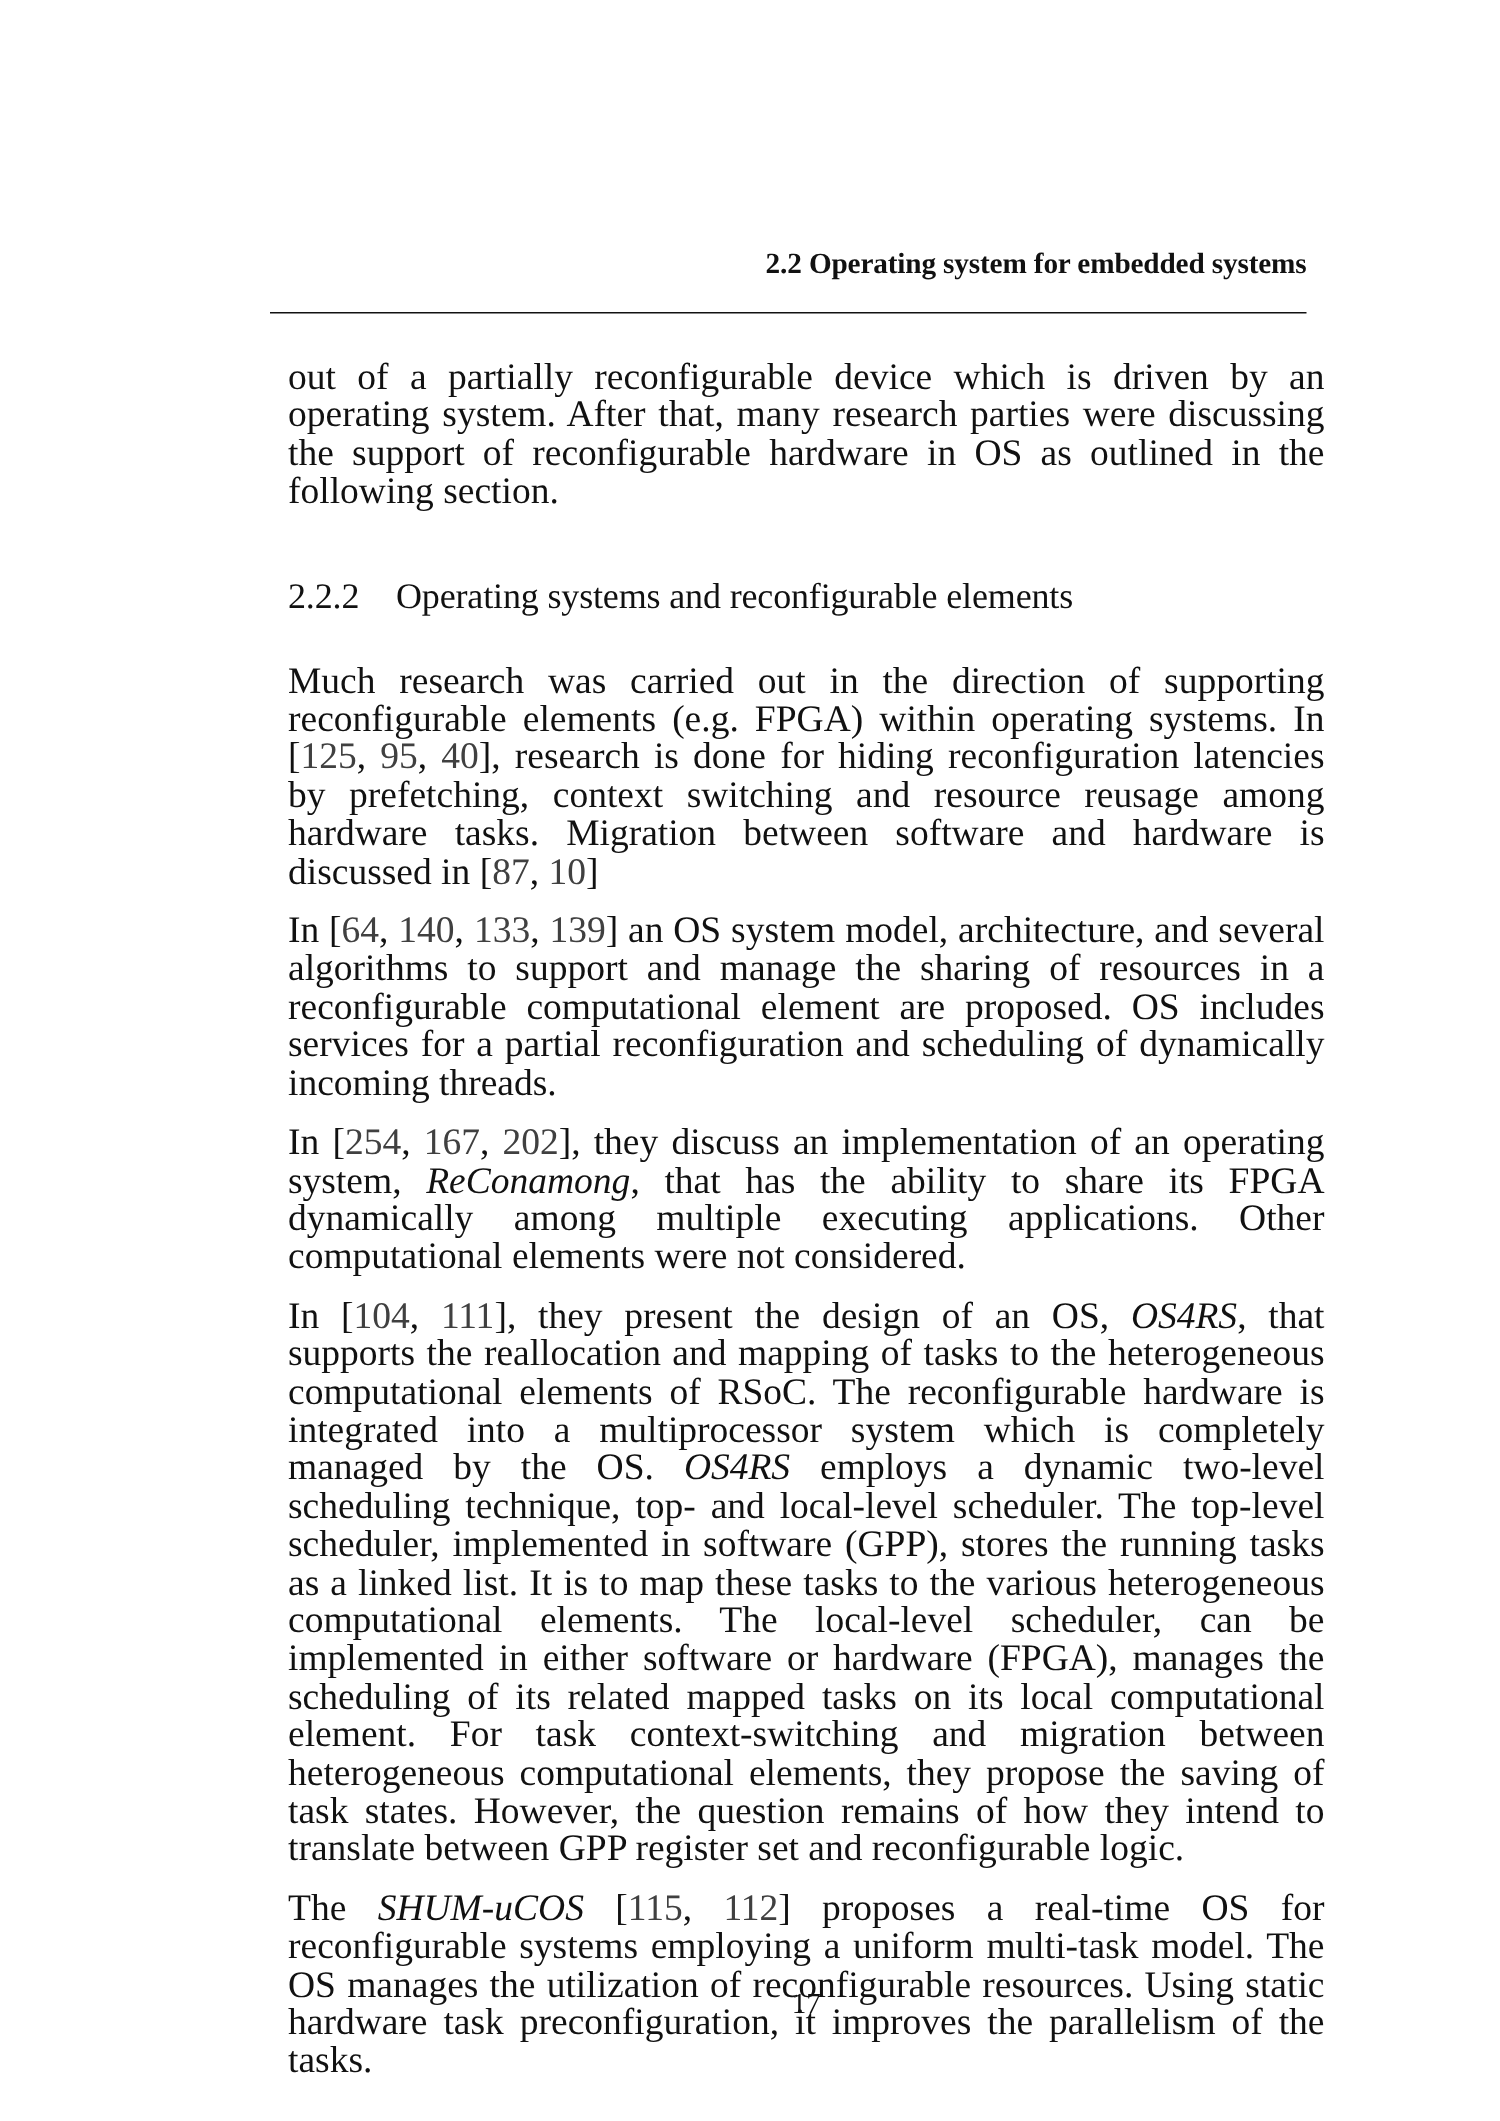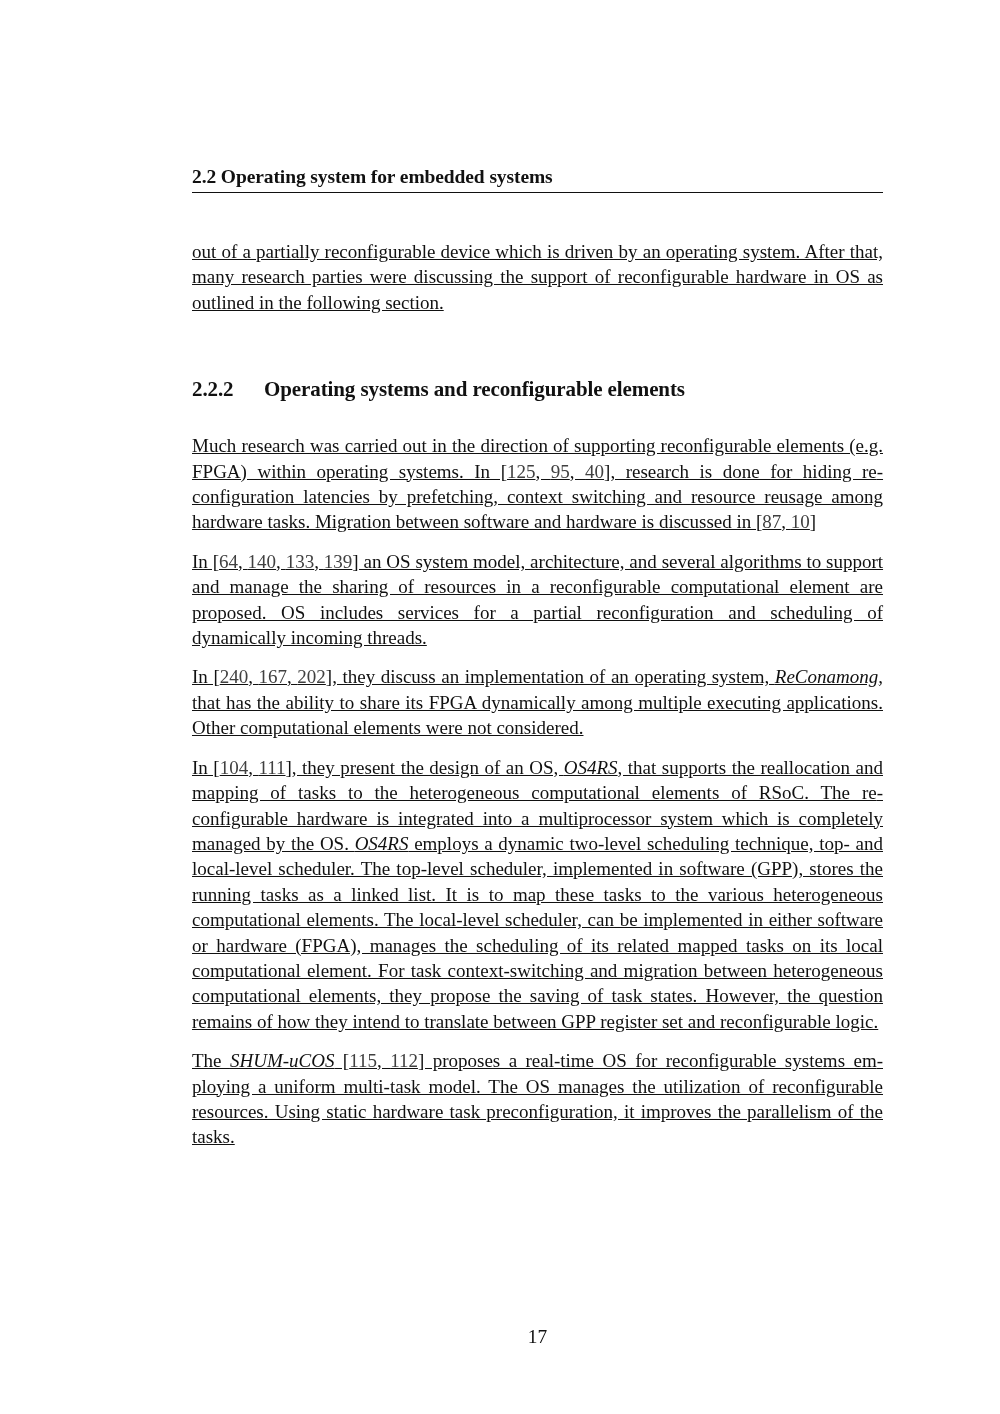--- a/index.html
+++ b/index.html
@@ -10,51 +10,50 @@
     body {
       width: 1000px;
       height: 1414px;
       position: relative;
       overflow: hidden;
       font-family: "Liberation Serif", "DejaVu Serif", serif;
       color: #111111;
     }
     .running-header {
       position: absolute;
-      left: 192px;
+      left: 180px;
       top: 164px;
       width: 691px;
-      text-align: left;
+      text-align: right;
       font-weight: bold;
       font-size: 19.5px;
       line-height: 26px;
       letter-spacing: -0.1px;
-      padding-bottom: 2px;
+      padding-bottom: 18px;
       border-bottom: 1.5px solid #111;
     }
     .content {
       position: absolute;
       left: 192px;
       top: 239px;
       width: 691px;
     }
     p {
       margin: 0 0 14px 0;
-      font-size: 19px;
+      font-size: 25px;
       line-height: 25.4px;
       text-align: justify;
       hyphens: manual;
-      text-decoration: underline;
     }
     p.first { margin-bottom: 0; }
     h3.section {
-      margin: 59px 0 29px 0;
-      font-size: 21px;
+      margin: 42px 0 29px 0;
+      font-size: 24px;
       line-height: 30px;
-      font-weight: bold;
+      font-weight: normal;
       letter-spacing: -0.1px;
     }
     h3.section .num { display: inline-block; width: 72px; }
     .cite { color: #404040; }
     em { font-style: italic; }
     .page-number {
       position: absolute;
       top: 1326px;
       left: 0;
       width: 1075px;
@@ -74,21 +73,21 @@
   <p class="first">out of a partially reconfigurable device which is driven by an operating system. After that, many research parties were discussing the support of reconfigurable hardware in OS as outlined in the following section.</p>
 
   <h3 class="section">
     <span class="num">2.2.2</span><span>Operating systems and reconfigurable elements</span>
   </h3>
 
   <p><span>Much research was carried out in the direction of supporting reconfigurable elements (e.g. FPGA) within operating systems. In [</span><a class="cite">125</a><span>, </span><a class="cite">95</a><span>, </span><a class="cite">40</a><span>], research is done for hiding re­configuration latencies by prefetching, context switching and resource reusage among hardware tasks. Migration between software and hardware is discussed in [</span><a class="cite">87</a><span>, </span><a class="cite">10</a><span>]</span></p>
 
   <p><span>In [</span><a class="cite">64</a><span>, </span><a class="cite">140</a><span>, </span><a class="cite">133</a><span>, </span><a class="cite">139</a><span>] an OS system model, architecture, and several algorithms to support and manage the sharing of resources in a reconfigurable computational element are proposed.  OS includes services for a partial reconfiguration and scheduling of dynamically incoming threads.</span></p>
 
-  <p><span>In [</span><a class="cite">240</a><span>, </span><a class="cite">167</a><span>, </span><a class="cite">202</a><span>], they discuss an implementation of an operating system, </span><em>ReCon­among</em><span>, that has the ability to share its FPGA dynamically among multiple executing applications. Other computational elements were not considered.</span></p>
+  <p><span>In [</span><a class="cite">254</a><span>, </span><a class="cite">167</a><span>, </span><a class="cite">202</a><span>], they discuss an implementation of an operating system, </span><em>ReCon­among</em><span>, that has the ability to share its FPGA dynamically among multiple executing applications. Other computational elements were not considered.</span></p>
 
   <p><span>In [</span><a class="cite">104</a><span>, </span><a class="cite">111</a><span>], they present the design of an OS, </span><em>OS4RS</em><span>, that supports the reallocation and mapping of tasks to the heterogeneous computational elements of RSoC. The re­configurable hardware is integrated into a multiprocessor system which is completely managed by the OS. </span><em>OS4RS</em><span> employs a dynamic two-level scheduling technique, top- and local-level scheduler.  The top-level scheduler, implemented in software (GPP), stores the running tasks as a linked list. It is to map these tasks to the various heteroge­neous computational elements. The local-level scheduler, can be implemented in either software or hardware (FPGA), manages the scheduling of its related mapped tasks on its local computational element.  For task context-switching and migration between heterogeneous computational elements, they propose the saving of task states.  How­ever, the question remains of how they intend to translate between GPP register set and reconfigurable logic.</span></p>
 
   <p><span>The </span><em>SHUM-uCOS</em><span> [</span><a class="cite">115</a><span>, </span><a class="cite">112</a><span>] proposes a real-time OS for reconfigurable systems em­ploying a uniform multi-task model. The OS manages the utilization of reconfigurable resources.  Using static hardware task preconfiguration, it improves the parallelism of the tasks.</span></p>
 
 
 </div>
 
 <div class="page-number">17</div>
 

